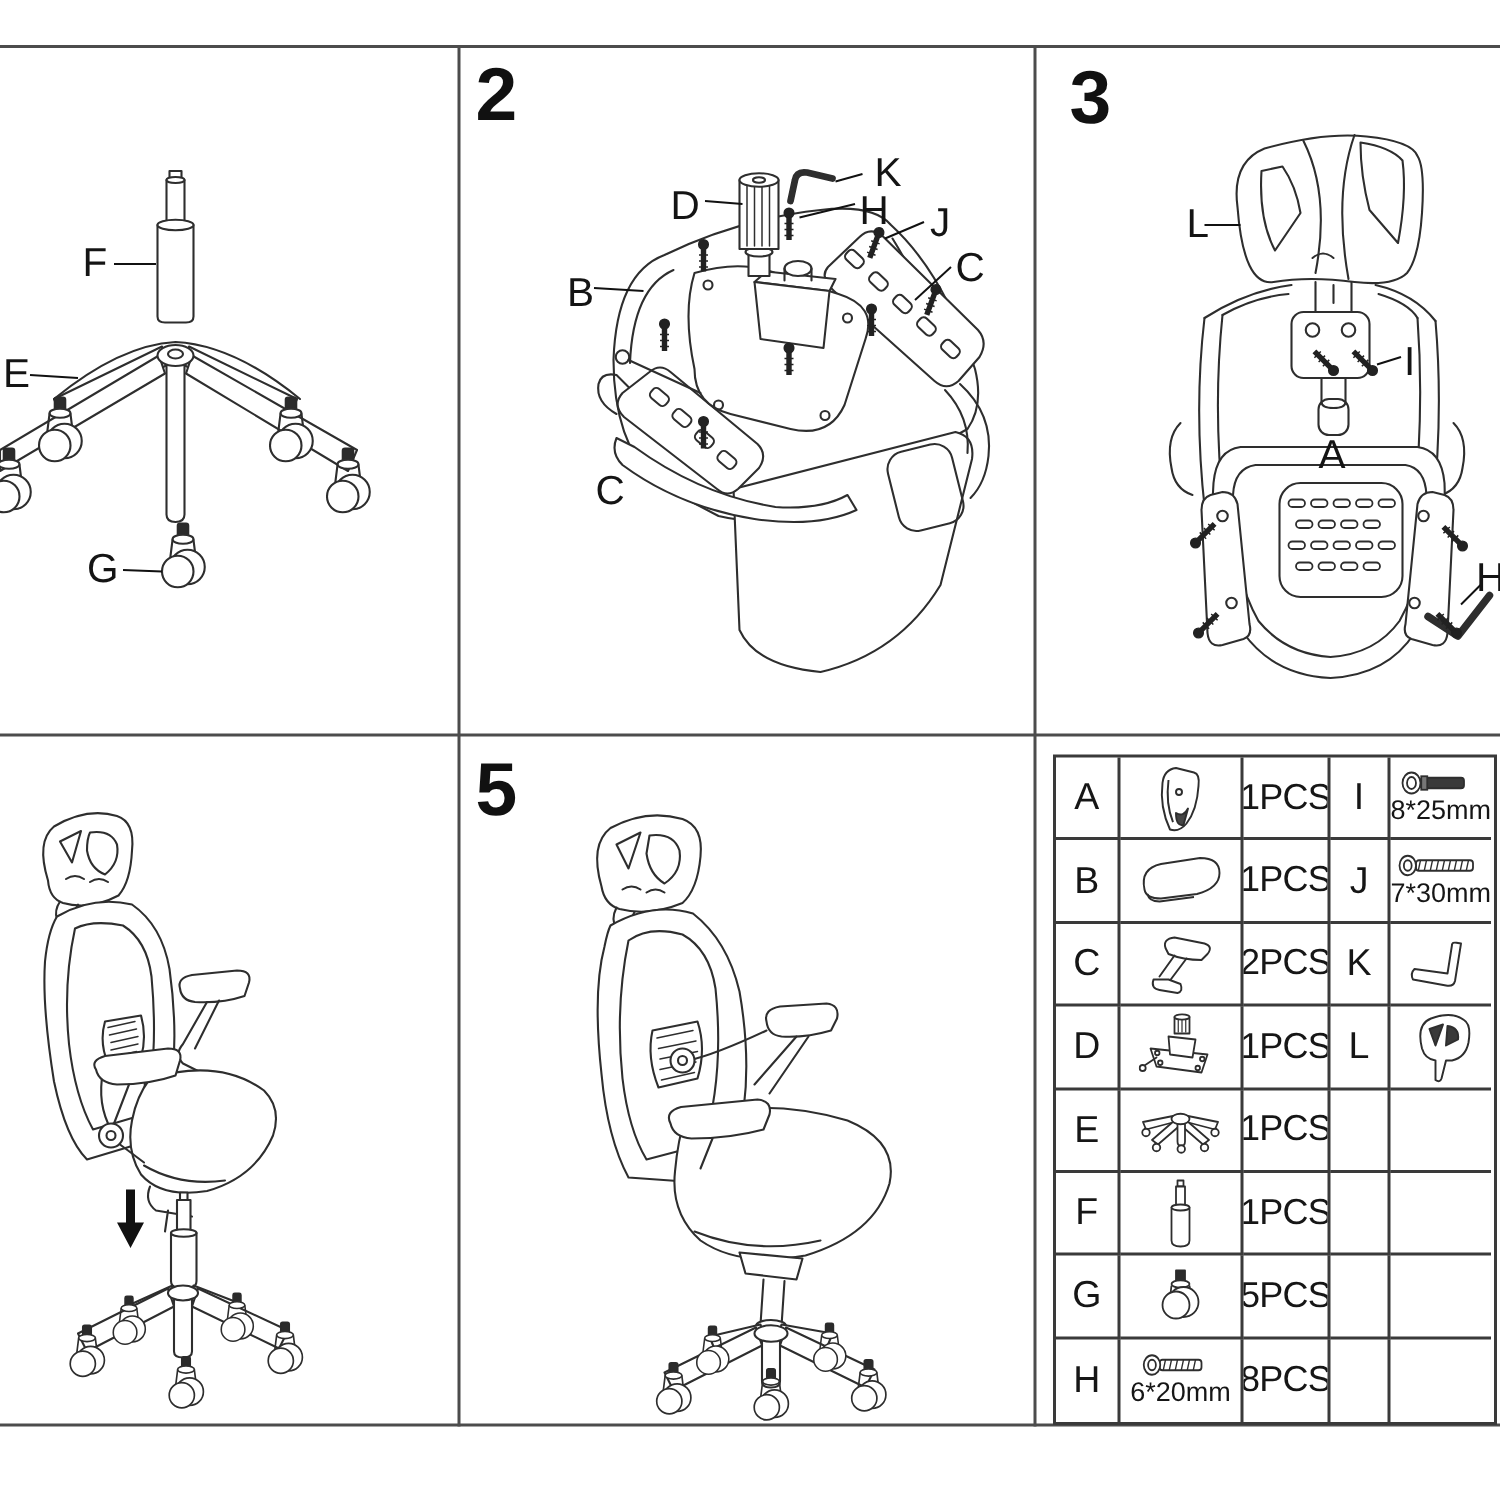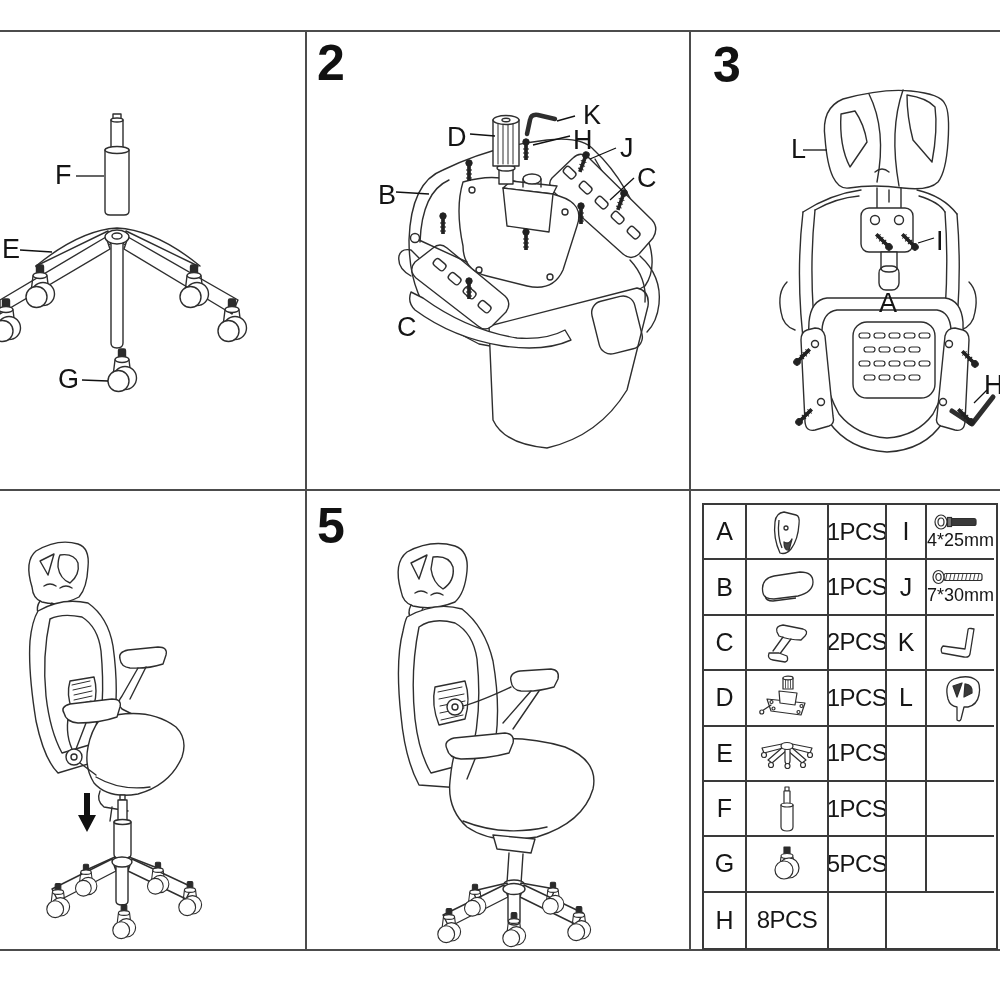--- a/index.html
+++ b/index.html
@@ -359,21 +359,21 @@
       </div>
     <div class="cell lastcol">
       <svg width="54" height="18" viewBox="0 0 54 18">
         <g stroke="#2e2e2e" stroke-width="1.2">
           <rect x="13" y="5.5" width="29" height="7" rx="2" fill="#3a3a3a"></rect>
           <rect x="13.5" y="4.5" width="4" height="9" fill="#777"></rect>
           <ellipse cx="7" cy="9" rx="6" ry="7" fill="#fff"></ellipse>
           <ellipse cx="7" cy="9" rx="3" ry="4" fill="none"></ellipse>
         </g>
       </svg>
-      <span class="t-size">4*25mm</span>
+      <span class="t-size">8*25mm</span>
     </div>
 
     <div class="cell">
         <span class="t-letter">B</span>
       </div>
     <div class="cell">
       <svg width="62" height="40" viewBox="0 0 62 40">
         <g fill="#fff" stroke="#2e2e2e" stroke-width="1.3" stroke-linejoin="round">
           <path d="M7,26 Q4,12 18,9 L44,5 Q57,5 57,15 Q57,25 42,29 L18,32 Q8,32 7,26 Z"></path>
           <path d="M9,29 Q10,34 17,34 L40,31" fill="none"></path>
@@ -520,19 +520,30 @@
     <div class="cell">
         <span class="t-qty">5PCS</span>
       </div>
     <div class="cell"></div>
     <div class="cell lastcol"></div>
 
     <div class="cell lastrow">
         <span class="t-letter">H</span>
       </div>
     <div class="cell lastrow">
+      <svg width="52" height="18" viewBox="0 0 52 18">
+        <g stroke="#2e2e2e" stroke-width="1.2">
+          <rect x="12" y="5.5" width="28" height="7" rx="2" fill="#fff"></rect>
+          <path d="M16,5.5 L14.5,12.5 M20,5.5 L18.5,12.5 M24,5.5 L22.5,12.5 M28,5.5 L26.5,12.5 M32,5.5 L30.5,12.5 M36,5.5 L34.5,12.5" stroke-width="0.9" fill="none"></path>
+          <ellipse cx="7" cy="9" rx="5.5" ry="6.5" fill="#fff"></ellipse>
+          <ellipse cx="7" cy="9" rx="2.6" ry="3.5" fill="none"></ellipse>
+        </g>
+      </svg>
+      <span class="t-size">6*20mm</span>
+    </div>
+    <div class="cell lastrow">
         <span class="t-qty">8PCS</span>
       </div>
     <div class="cell lastrow"></div>
     <div class="cell lastrow lastcol"></div>
 
   </div>
 </div>
 
 </body></html>

